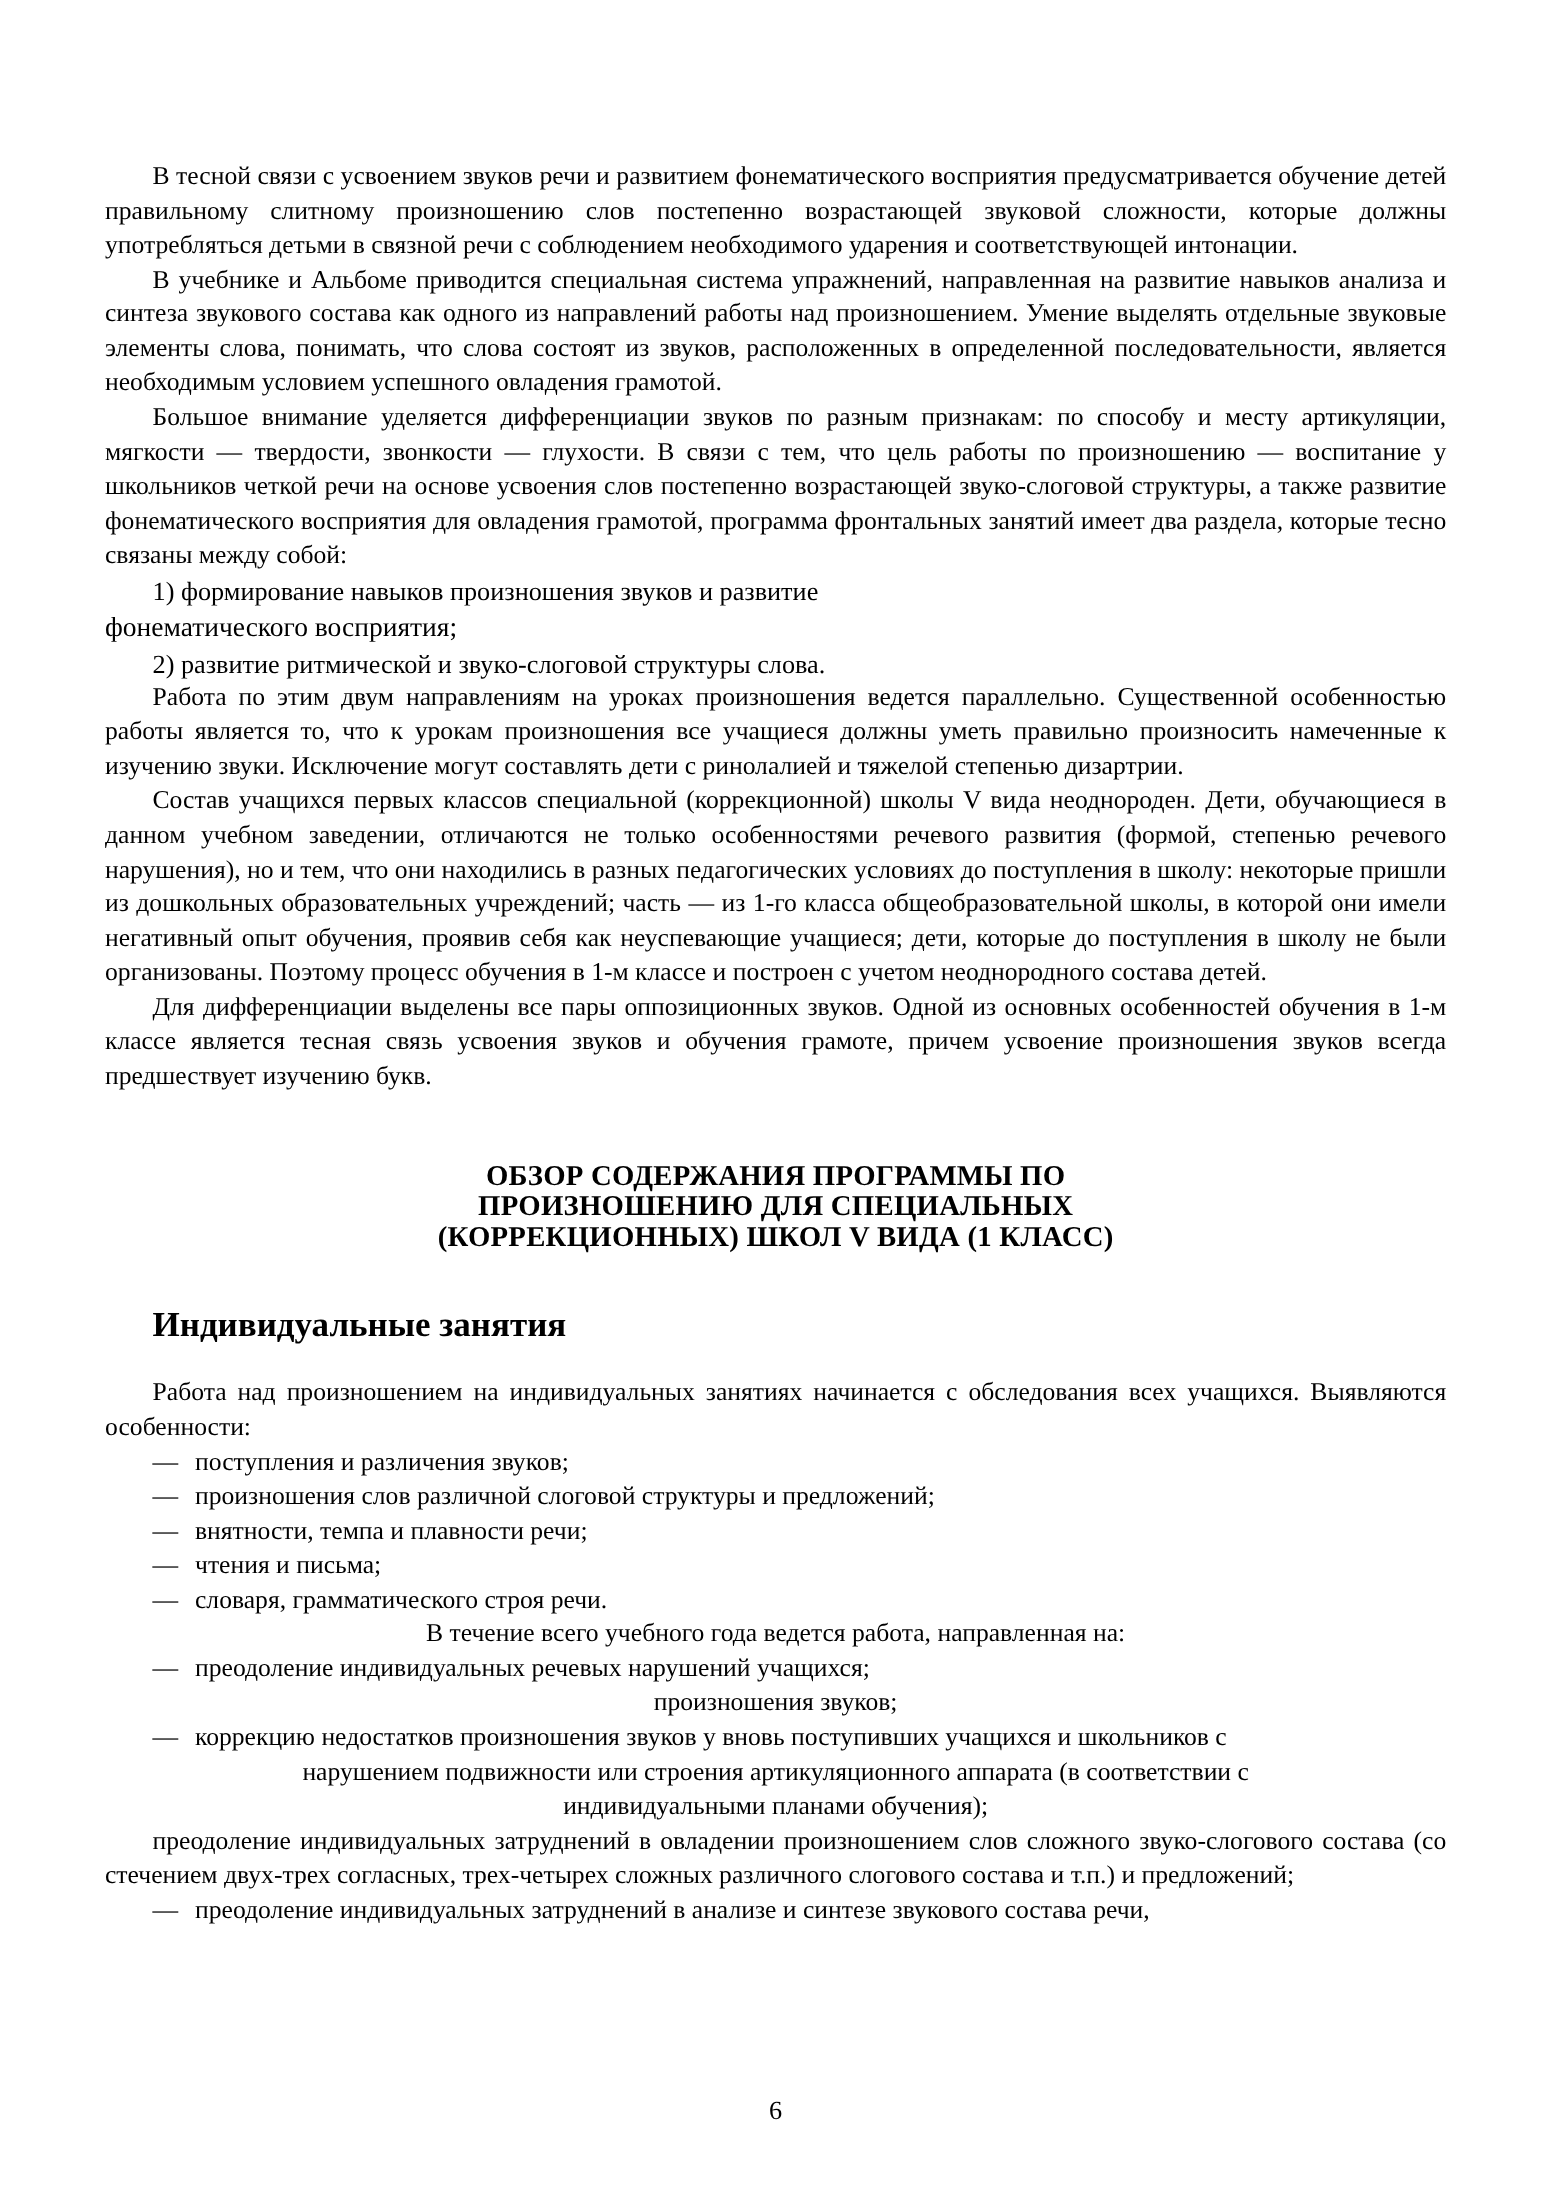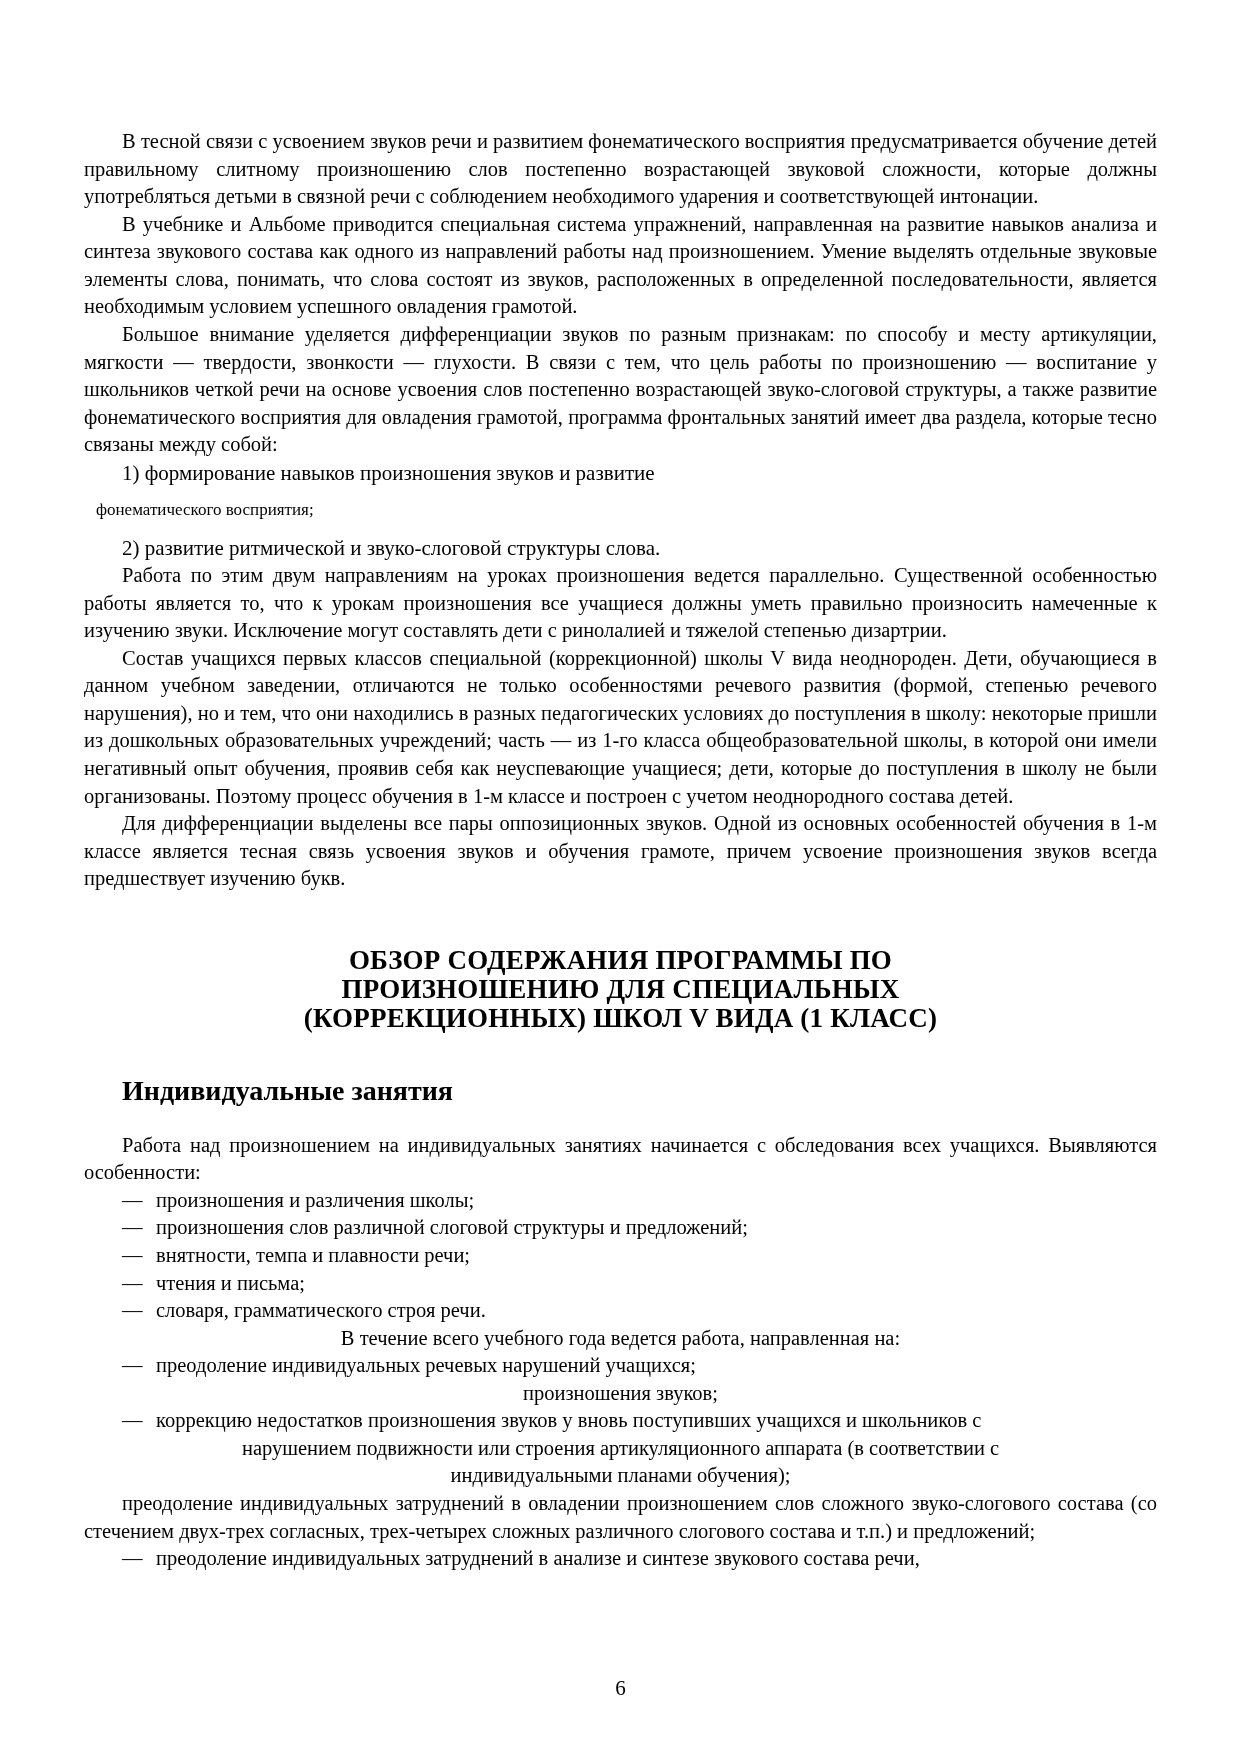--- a/index.html
+++ b/index.html
@@ -32,30 +32,30 @@
     text-indent: 38px;
   }
   .numbered-item {
     font-size: 21px;
     line-height: 1.345;
     text-align: left;
     margin: 0;
     text-indent: 38px;
   }
   .numbered-cont {
-    font-size: 17px;
+    font-size: 22px;
     line-height: 1.345;
     text-align: left;
-    margin: 12px;
+    margin: 0;
     text-indent: 0;
   }
   .section-title {
     text-align: center;
     font-weight: bold;
-    font-size: 27px;
+    font-size: 23px;
     line-height: 1.08;
     margin: 0;
     letter-spacing: 0.2px;
   }
   .title-block {
     margin-top: 53px;
     margin-bottom: 0;
     padding-left: 20px;
     padding-right: 20px;
   }
@@ -119,21 +119,21 @@
     <div class="section-title">ПРОИЗНОШЕНИЮ ДЛЯ СПЕЦИАЛЬНЫХ</div>
     <div class="section-title">(КОРРЕКЦИОННЫХ) ШКОЛ V ВИДА (1 КЛАСС)</div>
   </div>
 
   <div class="sub-head-wrap">
     <div class="sub-head">Индивидуальные занятия</div>
   </div>
 
   <p class="body-text indent">Работа над произношением на индивидуальных занятиях начинается с обследования всех учащихся. Выявляются особенности:</p>
 
-  <p class="dash-item"><span class="dash">—</span><span>произношения и различения школы;</span></p>
+  <p class="dash-item"><span class="dash">—</span><span>поступления и различения звуков;</span></p>
   <p class="dash-item"><span class="dash">—</span><span>произношения слов различной слоговой структуры и предложений;</span></p>
   <p class="dash-item"><span class="dash">—</span><span>внятности, темпа и плавности речи;</span></p>
   <p class="dash-item"><span class="dash">—</span><span>чтения и письма;</span></p>
   <p class="dash-item"><span class="dash">—</span><span>словаря, грамматического строя речи.</span></p>
 
   <p class="plain-line">В течение всего учебного года ведется работа, направленная на:</p>
 
   <p class="dash-item"><span class="dash">—</span><span>преодоление индивидуальных речевых нарушений учащихся;</span></p>
 
   <p class="plain-line">произношения звуков;</p>

